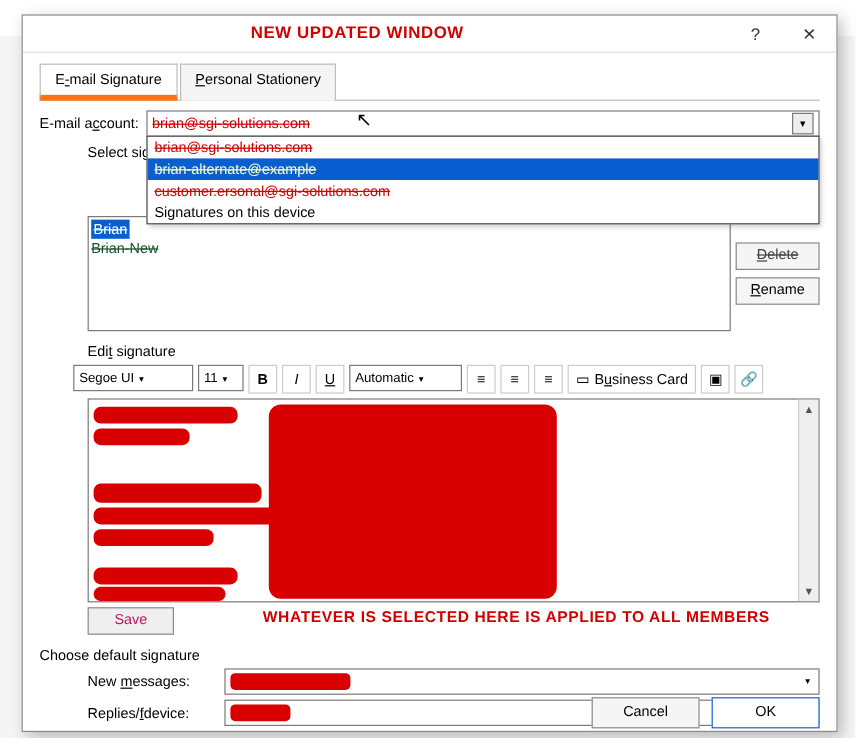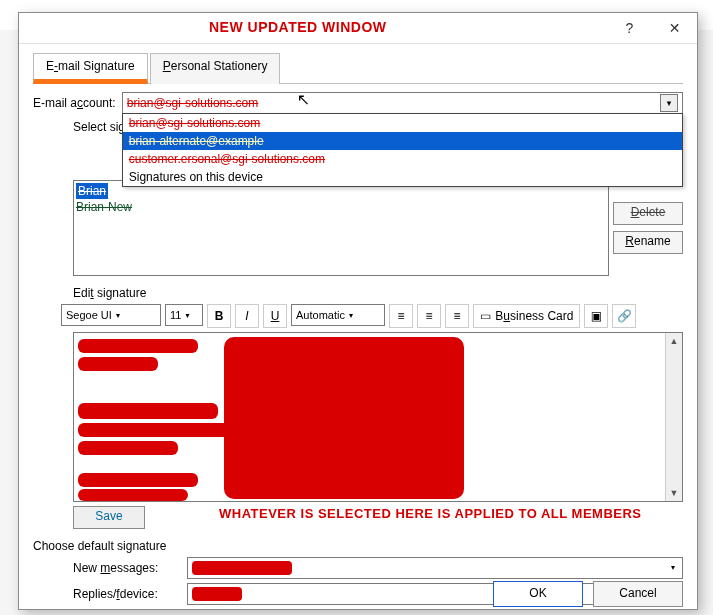--- a/index.html
+++ b/index.html
@@ -37,21 +37,21 @@
   .tb-combo{height:20px;border:1px solid #7a7a7a;background:#fff;display:flex;align-items:center;padding:0 4px;font-size:11px;}
   .tb-combo .chev{margin-left:4px;font-size:8px;}
   .tb-btn{width:22px;height:22px;border:1px solid #ccc;background:#fff;display:flex;align-items:center;justify-content:center;font-size:12px;}
   .tb-btn.wide{width:auto;padding:0 6px;gap:4px;}
   .editor{margin-left:40px;margin-top:4px;height:168px;border:1px solid #7a7a7a;background:#fff;position:relative;overflow:hidden;}
   .editor .scroll{position:absolute;right:0;top:0;width:16px;bottom:0;background:#efefef;border-left:1px solid #ccc;}
   .editor .scroll .up,.editor .scroll .dn{height:16px;display:flex;align-items:center;justify-content:center;font-size:9px;color:#555;}
   .editor .scroll .dn{position:absolute;bottom:0;left:0;right:0;}
   .redblob{position:absolute;background:#d80000;border-radius:6px;}
   .saverow{margin-left:40px;margin-top:4px;display:flex;align-items:center;gap:12px;}
-  .save-btn{width:70px;height:21px;border:1px solid #8a8a8a;background:#efefef;color:#0369a1;font-size:12px;text-align:center;line-height:19px;}
+  .save-btn{width:70px;height:21px;border:1px solid #8a8a8a;background:#efefef;color:#be185d;font-size:12px;text-align:center;line-height:19px;}
   .link{color:#1a5bd6;text-decoration:underline;font-size:12px;}
   .def-section{margin-top:10px;}
   .def-row{display:flex;align-items:center;margin:4px 0 4px 40px;}
   .def-row .lbl{width:108px;}
   .def-combo{flex:1;height:20px;border:1px solid #7a7a7a;background:#fff;position:relative;}
   .def-combo .red{position:absolute;left:4px;top:3px;height:14px;background:#d80000;border-radius:4px;}
   .def-combo .chev{position:absolute;right:2px;top:2px;width:14px;height:14px;font-size:8px;display:flex;align-items:center;justify-content:center;}
   .footer{position:absolute;right:14px;bottom:12px;display:flex;gap:10px;}
   .footer .btn{width:80px;height:24px;line-height:22px;}
   .footer .btn.primary{border:1.5px solid #1a5bd6;background:#fff;}
@@ -190,20 +190,20 @@
           <span>Replies/</span><span class="accel">f</span><span>device:</span>
         </span>
         <div class="def-combo">
           <div class="red" style="width:50px;"></div>
           <span class="chev">▾</span>
         </div>
       </div>
     </div>
 
     <div class="footer">
+      <div class="btn">Cancel</div>
       <div class="btn primary">OK</div>
-      <div class="btn">Cancel</div>
     </div>
 
   </div>
 </div>
 
 </div>
 
 </body></html>

